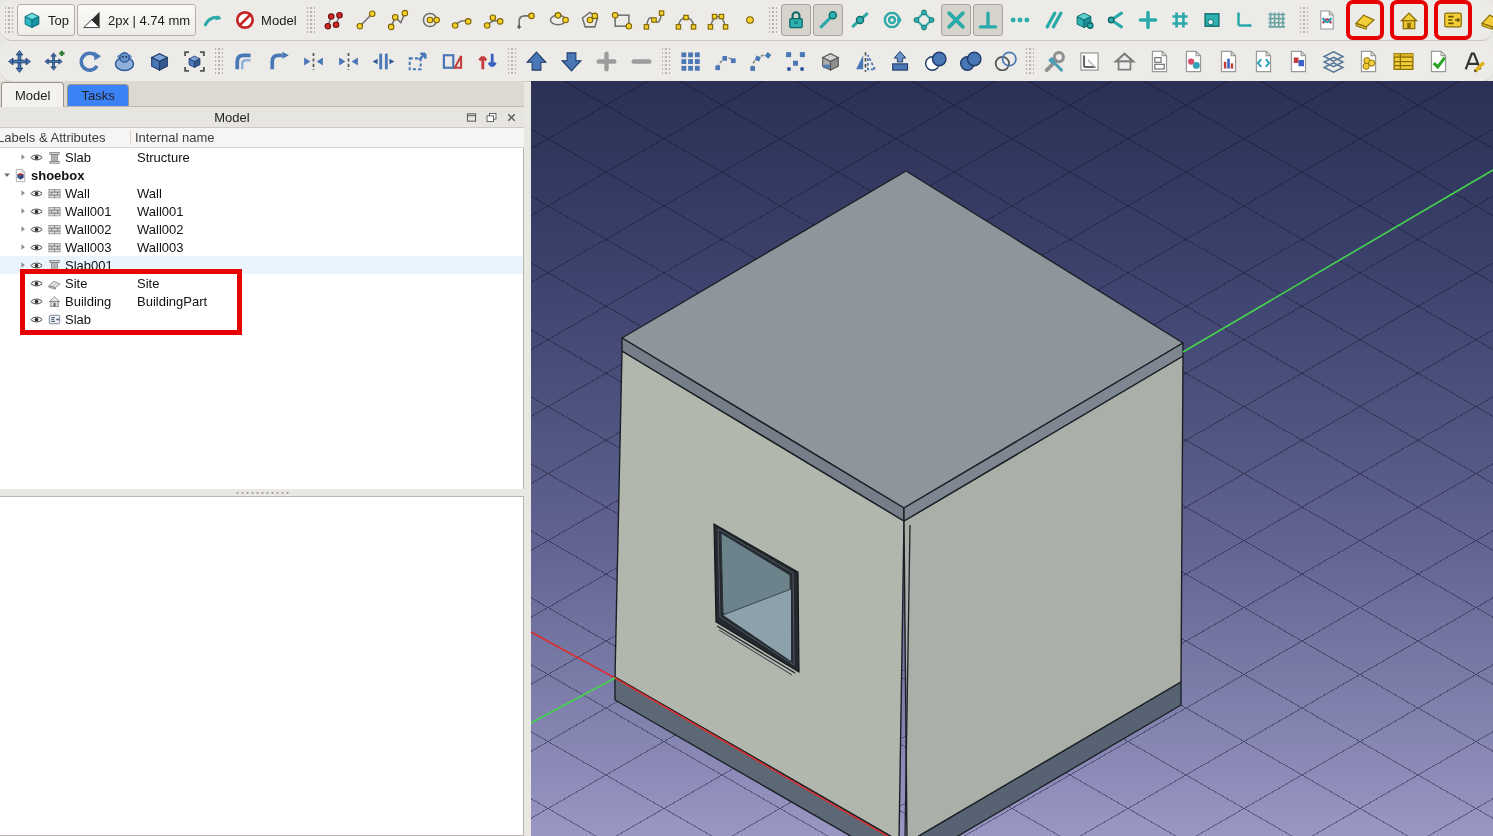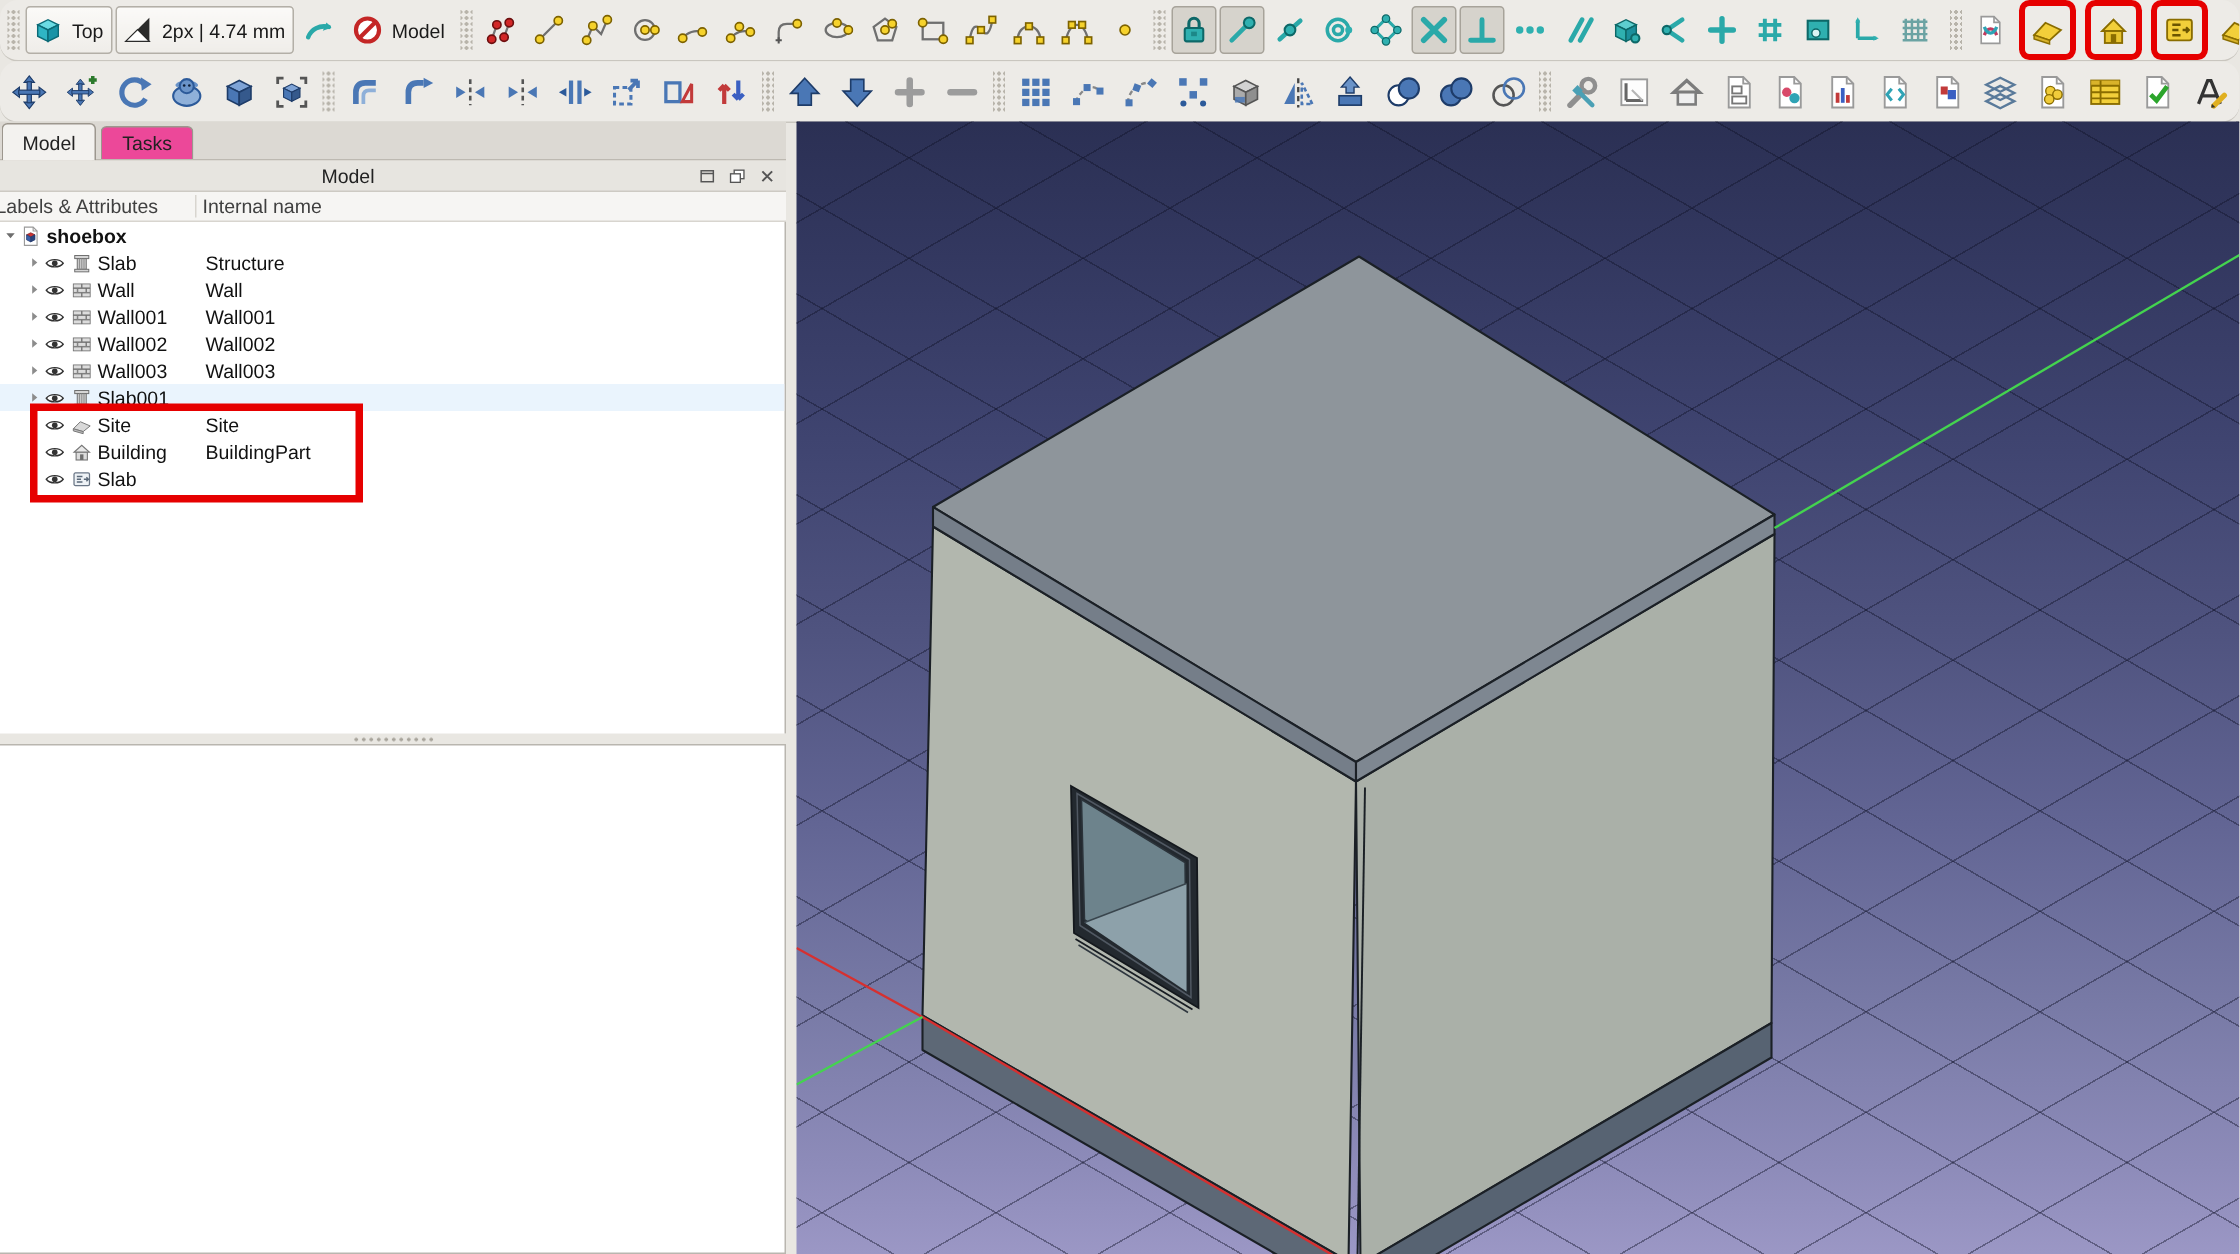--- a/index.html
+++ b/index.html
@@ -21,21 +21,21 @@
   .icon svg{display:block;width:22px;height:22px;}
   #toolbar2 .icon svg{width:25px;height:25px;}
   .grip{width:8px;height:28px;flex:none;margin:0 2px;
         background-image:radial-gradient(circle,#b8b4ab 1.1px,transparent 1.3px);
         background-size:4px 4px;background-position:center;}
   .spacer{flex:1;}
   
   #left-panel{position:absolute;left:0;top:81px;width:524px;bottom:0;display:flex;flex-direction:column;background:#e9e7e2;}
   #tabbar{height:25px;display:flex;align-items:flex-end;padding-left:1px;background:#dcd9d3;border-bottom:1px solid #bdb9b1;}
   .tab{height:21px;display:flex;align-items:center;padding:0 13px;font-size:13px;color:#222;
-       background:#ec4899;border:1px solid #9c978e;border-bottom:none;border-radius:4px 4px 0 0;margin-right:3px;}
+       background:#3b82f6;border:1px solid #9c978e;border-bottom:none;border-radius:4px 4px 0 0;margin-right:3px;}
   .tab.active{background:#f3f2ef;height:24px;margin-bottom:-1px;}
   #panel-titlebar{height:20px;display:flex;align-items:center;background:#e7e5e0;border-bottom:1px solid #cdcac3;padding:0 6px;}
   #panel-title{flex:1;text-align:center;font-size:13px;color:#222;}
   .win-icn{display:inline-flex;margin-left:7px;}
   .win-icn svg{width:13px;height:13px;}
   #tree-header{height:19px;display:flex;align-items:center;background:#f6f5f3;border-bottom:1px solid #d8d5cf;font-size:13px;color:#404040;}
   #tree-header .col1{width:133px;margin-left:-3px;padding-left:0;white-space:nowrap;overflow:hidden;flex:none;border-right:1px solid #d8d5cf;}
   #tree-header .col2{flex:1;padding-left:4px;white-space:nowrap;}
   #tree{position:relative;background:#fff;height:341px;border-right:1px solid #b9b6af;overflow:hidden;}
   .trow{display:flex;align-items:center;height:18px;font-size:13px;color:#111;}
@@ -862,40 +862,20 @@
         </svg>
       </span>
   </div>
   <div id="tree-header">
     <span class="col1">Labels &amp; Attributes</span>
     <span class="col2">Internal name</span>
   </div>
   <div id="tree">
       <div class="trow">
         <span class="cell-label">
-          <span class="tw-arrow">
-            <svg viewBox="0 0 16 16">
-              <polygon points="3.5,5.5 12.5,5.5 8,11" fill="#6e6e6e"></polygon>
-            </svg>
-          </span>
-          <span class="t-icn">
-            <svg viewBox="0 0 16 16">
-              <path d="M3.5,1.5 h6.2 l2.8,2.8 V14.5 h-9 Z" fill="#fff" stroke="#9a9a9a" stroke-width="0.8"></path>
-              <path d="M9.7,1.5 V4.3 h2.8" fill="none" stroke="#9a9a9a" stroke-width="0.8"></path>
-              <polygon points="5,7 8,5.5 11,7 8,8.5" fill="#cc3333" stroke="#7a1d1d" stroke-width="0.5"></polygon>
-              <polygon points="5,7 8,8.5 8,12 5,10.5" fill="#3a5fa8" stroke="#22386b" stroke-width="0.5"></polygon>
-              <polygon points="11,7 8,8.5 8,12 11,10.5" fill="#28437a" stroke="#22386b" stroke-width="0.5"></polygon>
-            </svg>
-          </span>
-          <span class="root-label">shoebox</span>
-        </span>
-        <span class="cell-internal"></span>
-      </div>
-      <div class="trow">
-        <span class="cell-label">
           <span class="tw-arrow" style="margin-left:16px">
             <svg viewBox="0 0 16 16">
               <polygon points="5.5,3.5 11,8 5.5,12.5" fill="#8c8c8c"></polygon>
             </svg>
           </span>
           <span class="t-icn">
             <svg viewBox="0 0 16 16">
               <path d="M2,8 C4.5,4.6 11.5,4.6 14,8 C11.5,11.4 4.5,11.4 2,8 Z" fill="#fff" stroke="#333" stroke-width="1"></path>
               <circle cx="8" cy="8" r="2" fill="#333"></circle>
             </svg>
@@ -906,20 +886,40 @@
                 <rect x="3" y="2.5" width="10" height="2.2"></rect>
                 <rect x="4.8" y="4.7" width="6.4" height="7.6" fill="#c9c9c9"></rect>
                 <rect x="3" y="12.3" width="10" height="1.8"></rect>
               </g>
               <path d="M6.4,4.7 V12.3 M8,4.7 V12.3 M9.6,4.7 V12.3" stroke="#8f8f8f" stroke-width="0.7"></path>
             </svg>
           </span>
           <span>Slab</span>
         </span>
         <span class="cell-internal">Structure</span>
+      </div>
+      <div class="trow">
+        <span class="cell-label">
+          <span class="tw-arrow">
+            <svg viewBox="0 0 16 16">
+              <polygon points="3.5,5.5 12.5,5.5 8,11" fill="#6e6e6e"></polygon>
+            </svg>
+          </span>
+          <span class="t-icn">
+            <svg viewBox="0 0 16 16">
+              <path d="M3.5,1.5 h6.2 l2.8,2.8 V14.5 h-9 Z" fill="#fff" stroke="#9a9a9a" stroke-width="0.8"></path>
+              <path d="M9.7,1.5 V4.3 h2.8" fill="none" stroke="#9a9a9a" stroke-width="0.8"></path>
+              <polygon points="5,7 8,5.5 11,7 8,8.5" fill="#cc3333" stroke="#7a1d1d" stroke-width="0.5"></polygon>
+              <polygon points="5,7 8,8.5 8,12 5,10.5" fill="#3a5fa8" stroke="#22386b" stroke-width="0.5"></polygon>
+              <polygon points="11,7 8,8.5 8,12 11,10.5" fill="#28437a" stroke="#22386b" stroke-width="0.5"></polygon>
+            </svg>
+          </span>
+          <span class="root-label">shoebox</span>
+        </span>
+        <span class="cell-internal"></span>
       </div>
       <div class="trow">
         <span class="cell-label">
           <span class="tw-arrow" style="margin-left:16px">
             <svg viewBox="0 0 16 16">
               <polygon points="5.5,3.5 11,8 5.5,12.5" fill="#8c8c8c"></polygon>
             </svg>
           </span>
           <span class="t-icn">
             <svg viewBox="0 0 16 16">

